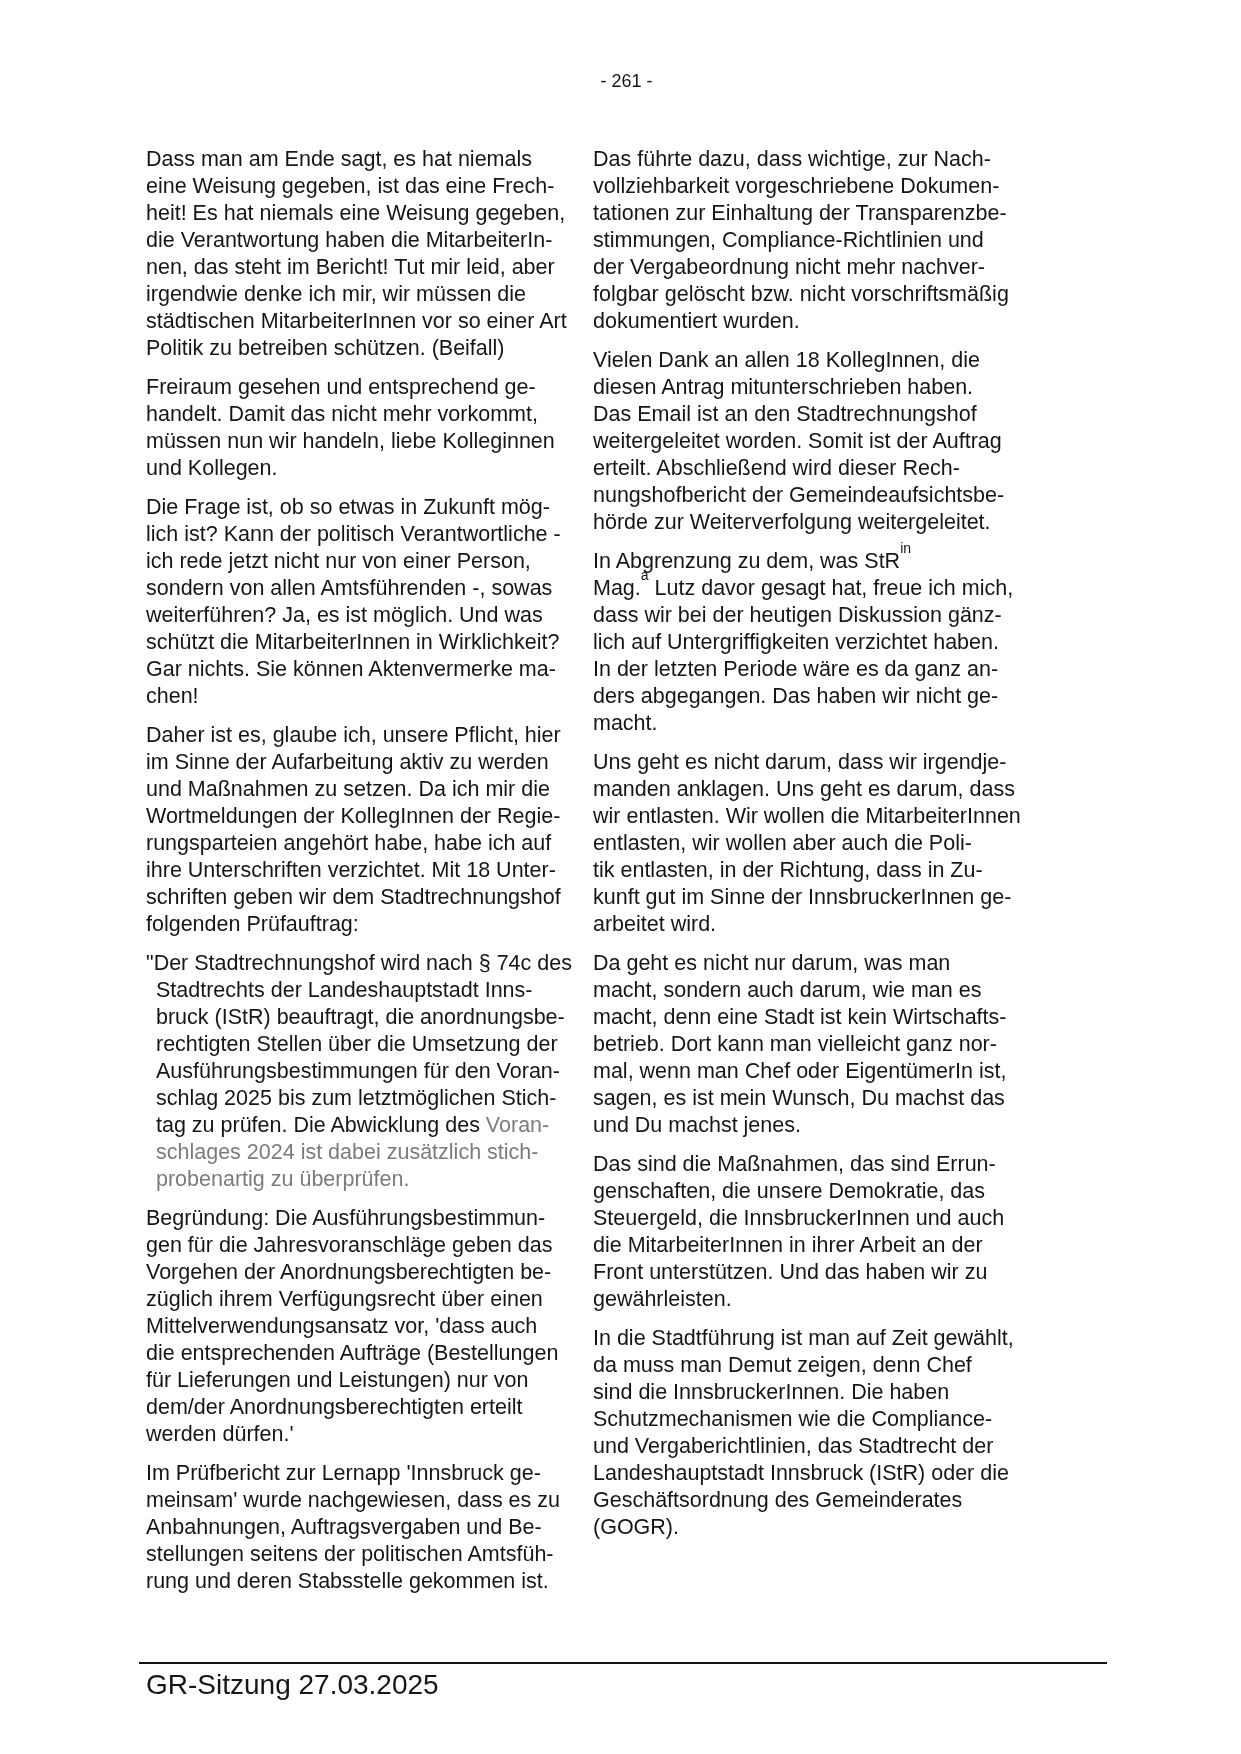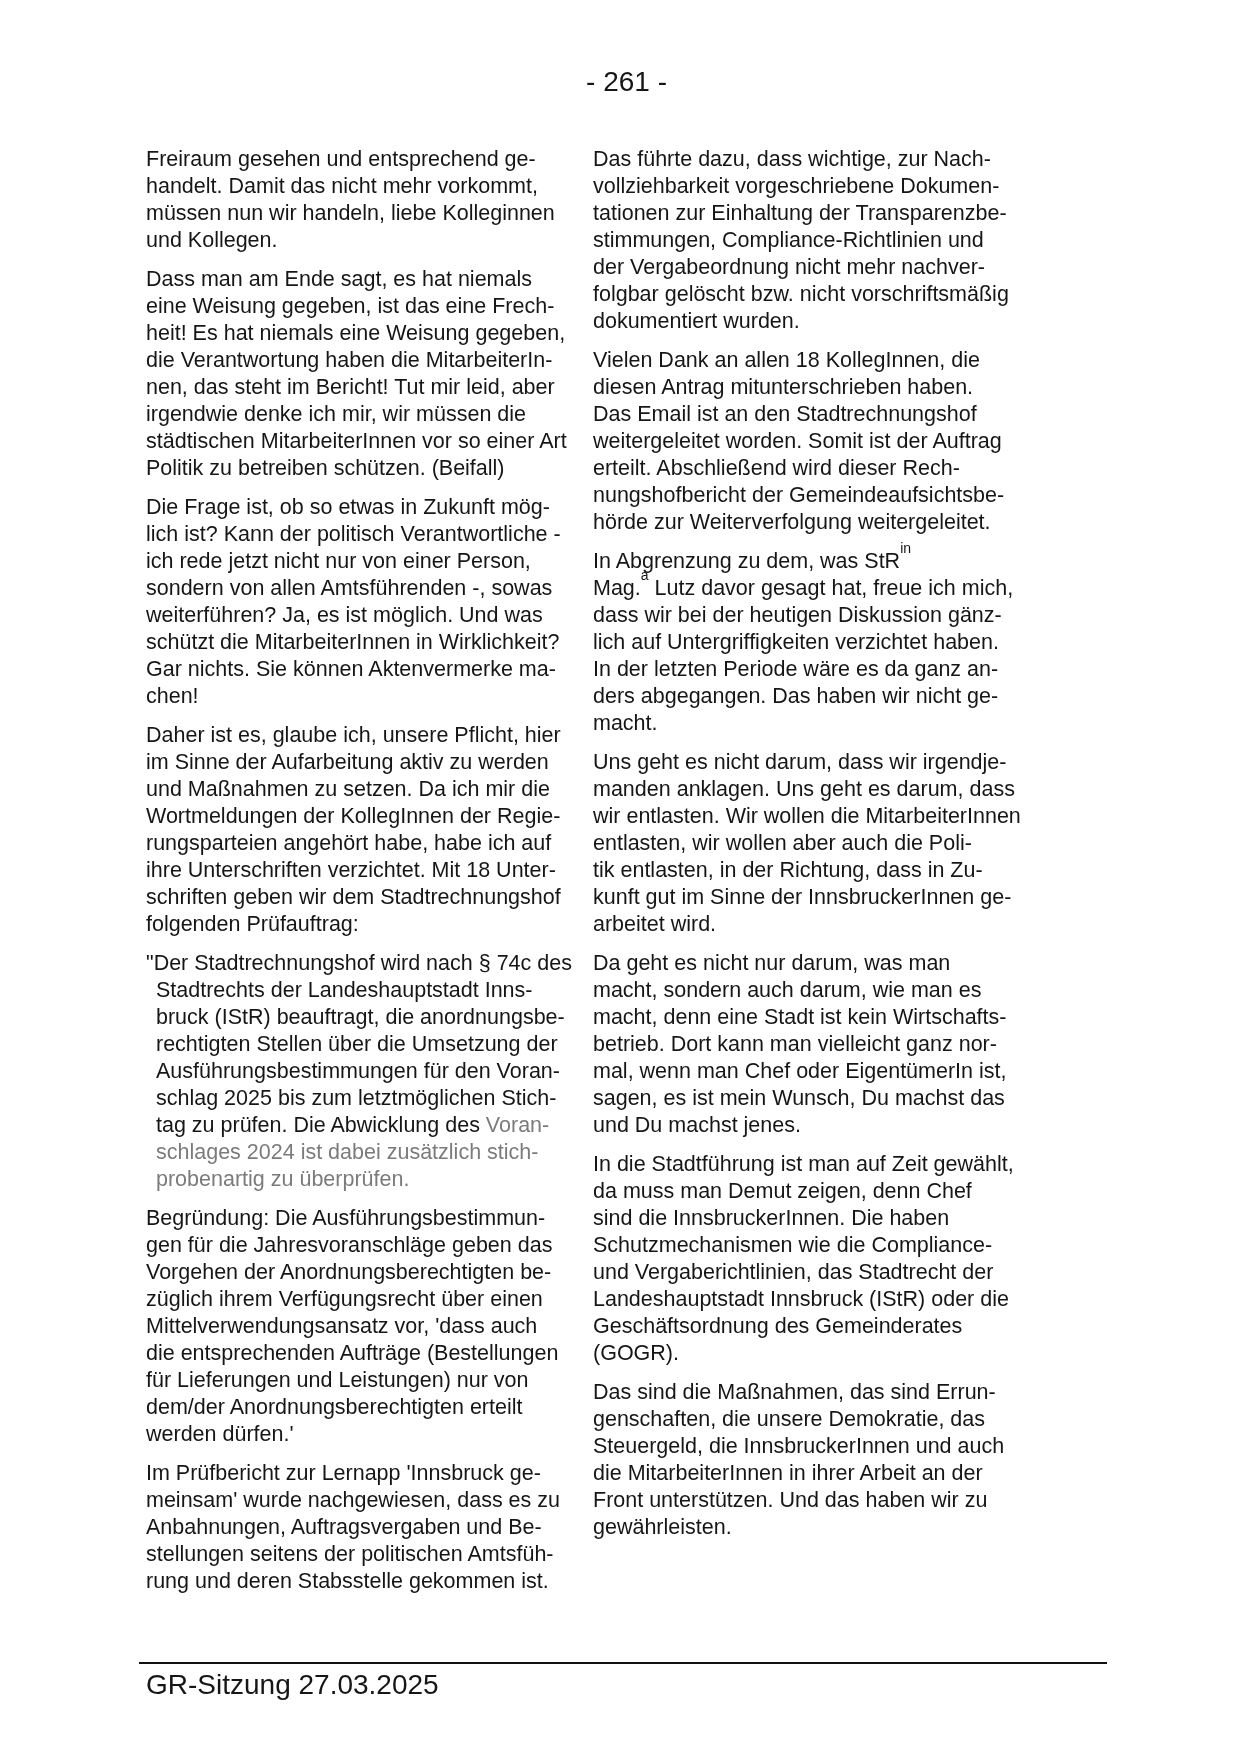--- a/index.html
+++ b/index.html
@@ -13,21 +13,21 @@
     position: relative;
     overflow: hidden;
   }
   .page { position: absolute; inset: 0; }
   .page-number {
     position: absolute;
     top: 68px;
     left: 146px;
     width: 961px;
     text-align: center;
-    font-size: 28px;
+    font-size: 18px;
     line-height: 27px;
   }
   .content {
     position: absolute;
     top: 146px;
     left: 146px;
     width: 1000px;
     display: flex;
   }
   .col { width: 447px; }
@@ -68,32 +68,32 @@
 </head>
 <body>
 
 <div class="page">
 
   <div class="page-number">- 261 -</div>
 
   <div class="content">
 
     <div class="col col-left">
-      <p class="para">Freiraum gesehen und entsprechend ge-
-handelt. Damit das nicht mehr vorkommt,
-müssen nun wir handeln, liebe Kolleginnen
-und Kollegen.</p>
       <p class="para">Dass man am Ende sagt, es hat niemals
 eine Weisung gegeben, ist das eine Frech-
 heit! Es hat niemals eine Weisung gegeben,
 die Verantwortung haben die MitarbeiterIn-
 nen, das steht im Bericht! Tut mir leid, aber
 irgendwie denke ich mir, wir müssen die
 städtischen MitarbeiterInnen vor so einer Art
 Politik zu betreiben schützen. (Beifall)</p>
+      <p class="para">Freiraum gesehen und entsprechend ge-
+handelt. Damit das nicht mehr vorkommt,
+müssen nun wir handeln, liebe Kolleginnen
+und Kollegen.</p>
       <p class="para">Die Frage ist, ob so etwas in Zukunft mög-
 lich ist? Kann der politisch Verantwortliche -
 ich rede jetzt nicht nur von einer Person,
 sondern von allen Amtsführenden -, sowas
 weiterführen? Ja, es ist möglich. Und was
 schützt die MitarbeiterInnen in Wirklichkeit?
 Gar nichts. Sie können Aktenvermerke ma-
 chen!</p>
       <p class="para">Daher ist es, glaube ich, unsere Pflicht, hier
 im Sinne der Aufarbeitung aktiv zu werden
@@ -157,34 +157,34 @@
 tik entlasten, in der Richtung, dass in Zu-
 kunft gut im Sinne der InnsbruckerInnen ge-
 arbeitet wird.</p>
       <p class="para">Da geht es nicht nur darum, was man
 macht, sondern auch darum, wie man es
 macht, denn eine Stadt ist kein Wirtschafts-
 betrieb. Dort kann man vielleicht ganz nor-
 mal, wenn man Chef oder EigentümerIn ist,
 sagen, es ist mein Wunsch, Du machst das
 und Du machst jenes.</p>
+      <p class="para">Das sind die Maßnahmen, das sind Errun-
+genschaften, die unsere Demokratie, das
+Steuergeld, die InnsbruckerInnen und auch
+die MitarbeiterInnen in ihrer Arbeit an der
+Front unterstützen. Und das haben wir zu
+gewährleisten.</p>
       <p class="para">In die Stadtführung ist man auf Zeit gewählt,
 da muss man Demut zeigen, denn Chef
 sind die InnsbruckerInnen. Die haben
 Schutzmechanismen wie die Compliance-
 und Vergaberichtlinien, das Stadtrecht der
 Landeshauptstadt Innsbruck (IStR) oder die
 Geschäftsordnung des Gemeinderates
 (GOGR).</p>
-      <p class="para">Das sind die Maßnahmen, das sind Errun-
-genschaften, die unsere Demokratie, das
-Steuergeld, die InnsbruckerInnen und auch
-die MitarbeiterInnen in ihrer Arbeit an der
-Front unterstützen. Und das haben wir zu
-gewährleisten.</p>
     </div>
 
   </div>
 
   <div class="footer-rule"></div>
   <div class="footer-text">GR-Sitzung 27.03.2025</div>
 
 </div>
 
 </body></html>

